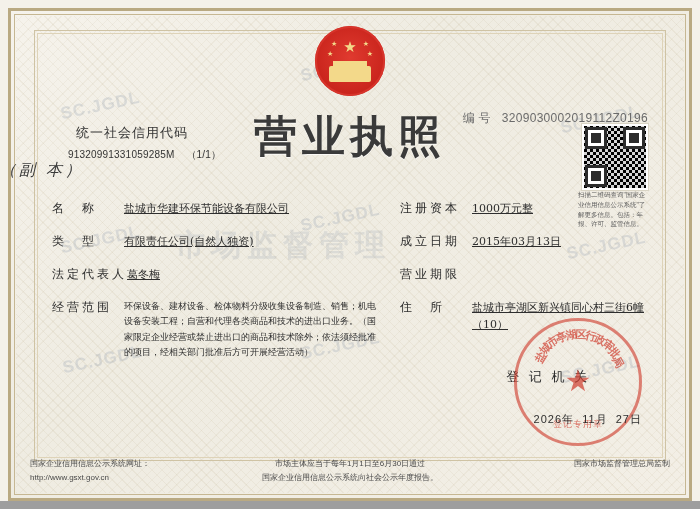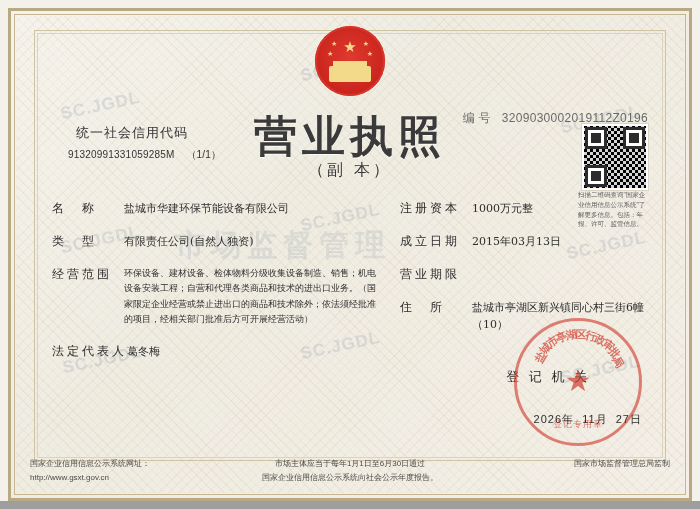--- a/index.html
+++ b/index.html
@@ -179,25 +179,25 @@
     font-size: 43px;
     font-weight: bold;
     letter-spacing: 5px;
     color: #3a3a3a;
     text-shadow: 0 1px 0 rgba(255,255,255,0.7);
   }
   .subtitle {
     position: absolute;
     left: 0; right: 0;
     top: 160px;
-    text-align: center;
     font-family: "DejaVu Serif", "Liberation Serif", serif;
     font-size: 16px;
     letter-spacing: 3px;
     color: #3a3a3a;
+    font-style: italic;
   }
 
   .credit-label {
     position: absolute;
     left: 76px;
     top: 124px;
     font-size: 13px;
     letter-spacing: 1px;
     color: #333;
   }
@@ -242,20 +242,21 @@
     white-space: nowrap;
   }
   .val {
     font-size: 10.5px;
     color: #2e2e2e;
     line-height: 1.55;
   }
   .val.hand {
     font-family: "DejaVu Serif", "Liberation Serif", serif;
     font-size: 11px;
+    text-decoration: underline;
   }
   .val.small {
     font-size: 9px;
     line-height: 1.7;
   }
 
   
   .registrar {
     position: absolute;
     right: 110px;
@@ -415,26 +416,26 @@
     <div class="col-left">
       <div class="row">
         <div class="lbl">名　称</div>
         <div class="val hand">盐城市华建环保节能设备有限公司</div>
       </div>
       <div class="row">
         <div class="lbl">类　型</div>
         <div class="val hand">有限责任公司(自然人独资)</div>
       </div>
       <div class="row">
+        <div class="lbl">法定代表人</div>
+        <div class="val hand">葛冬梅</div>
+      </div>
+      <div class="row">
         <div class="lbl">经营范围</div>
         <div class="val small">环保设备、建材设备、检体物料分级收集设备制造、销售；机电设备安装工程；自营和代理各类商品和技术的进出口业务。（国家限定企业经营或禁止进出口的商品和技术除外；依法须经批准的项目，经相关部门批准后方可开展经营活动）</div>
-      </div>
-      <div class="row">
-        <div class="lbl">法定代表人</div>
-        <div class="val hand">葛冬梅</div>
       </div>
     </div>
 
     <div class="col-right">
       <div class="row">
         <div class="lbl">注册资本</div>
         <div class="val hand">1000万元整</div>
       </div>
       <div class="row">
         <div class="lbl">成立日期</div>

